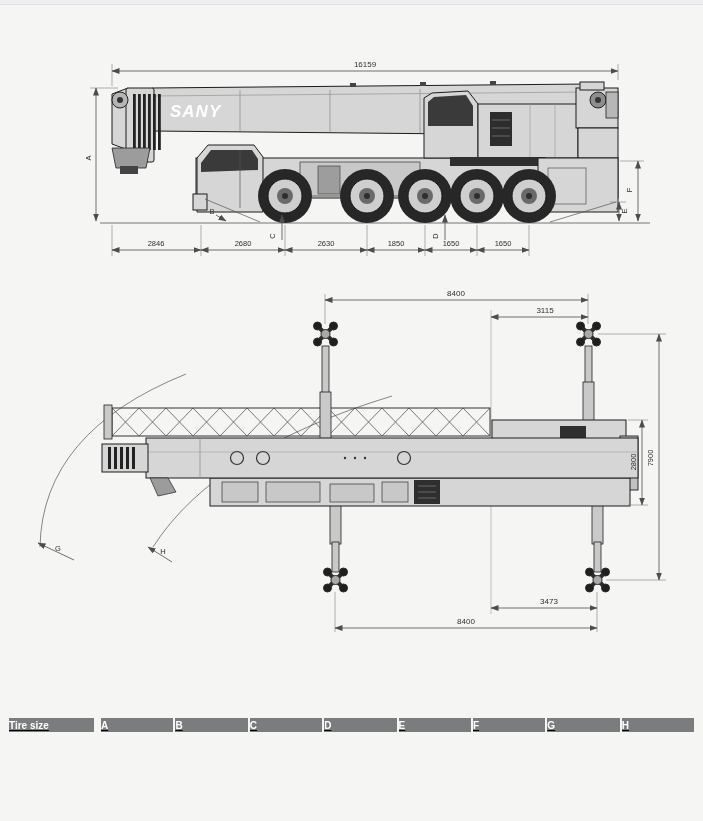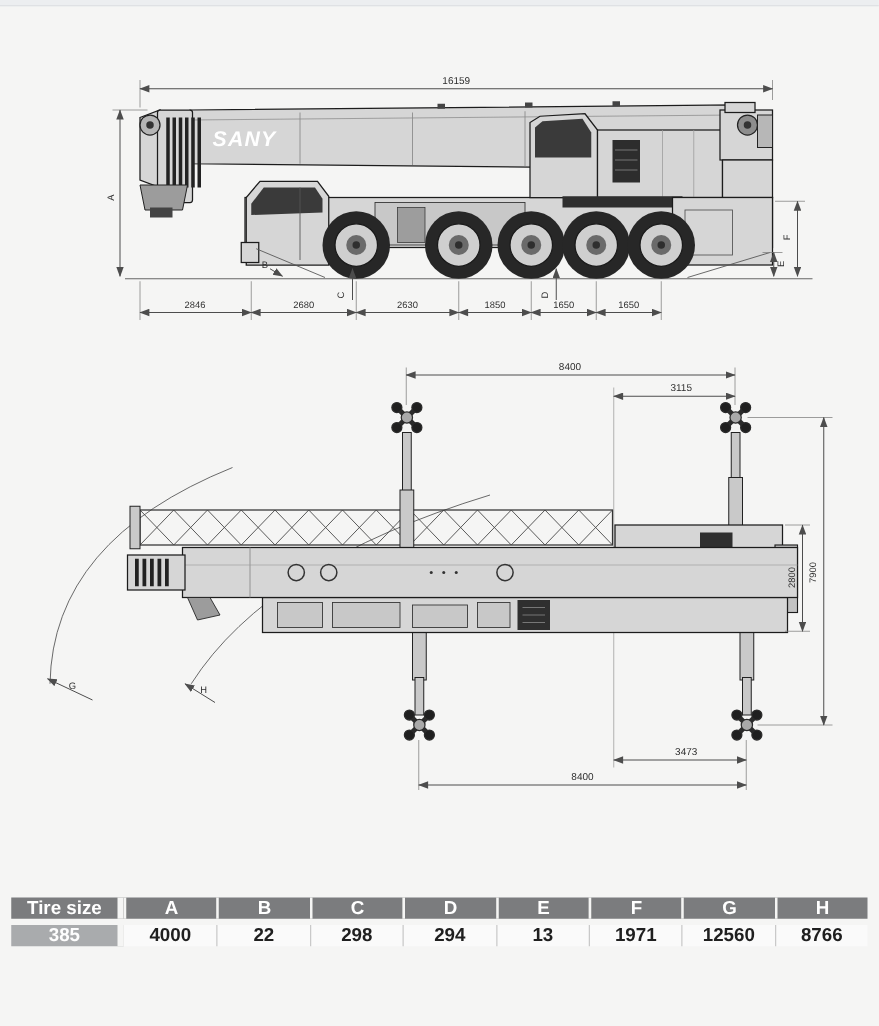--- a/index.html
+++ b/index.html
@@ -17,21 +17,21 @@
   .brand { font-size:17px; font-weight:800; font-style:italic; fill:#ffffff; letter-spacing:1px; }
   .body-fill  { fill:#d6d6d6; stroke:#1c1c1c; stroke-width:1; }
   .body-fill2 { fill:#c8c8c8; stroke:#333333; stroke-width:0.7; }
   .dimline { stroke:#4d4d4d; stroke-width:0.8; fill:none; }
   .extline { stroke:#7d7d7d; stroke-width:0.6; fill:none; }
   .thinline{ stroke:#555555; stroke-width:0.7; fill:none; }
   .lat { stroke:#444444; stroke-width:0.7; fill:none; }
 
   table.spec { position:absolute; left:9px; top:713px; width:685px;
     border-collapse:separate; border-spacing:0 5px; table-layout:fixed;
-    text-align:center; font-size:15px; font-weight:700; }
+    text-align:left; font-size:10px; font-weight:700;text-decoration:underline; }
   table.spec td { height:14px; padding:0; overflow:hidden; white-space:nowrap; }
   td.h  { background:#7b7c7e; color:#ffffff; border-left:2px solid #f5f5f4; }
   td.h0 { background:#7b7c7e; color:#ffffff; border-right:5px solid #f5f5f4; }
   td.rl { background:#a9abad; color:#fdfdfd; border-right:5px solid #f5f5f4; }
   td.d  { border-left:1px solid #c9c9c9; color:#1f1f1f; }
   td.d0 { border-left:none; color:#1f1f1f; }
   tr.r0 td.d, tr.r0 td.d0 { background:#fafafa; }
   tr.r1 td.d, tr.r1 td.d0 { background:#e8e8e9; }
 </style>
 </head>
@@ -348,25 +348,14 @@
     <td class="h0">Tire size</td>
     <td class="h">A</td>
     <td class="h">B</td>
     <td class="h">C</td>
     <td class="h">D</td>
     <td class="h">E</td>
     <td class="h">F</td>
     <td class="h">G</td>
     <td class="h">H</td>
   </tr>
-  <tr class="r0">
-    <td class="rl">385</td>
-    <td class="d0">4000</td>
-    <td class="d">22</td>
-    <td class="d">298</td>
-    <td class="d">294</td>
-    <td class="d">13</td>
-    <td class="d">1971</td>
-    <td class="d">12560</td>
-    <td class="d">8766</td>
-  </tr>
 </tbody>
   </table>
 
 </body></html>

